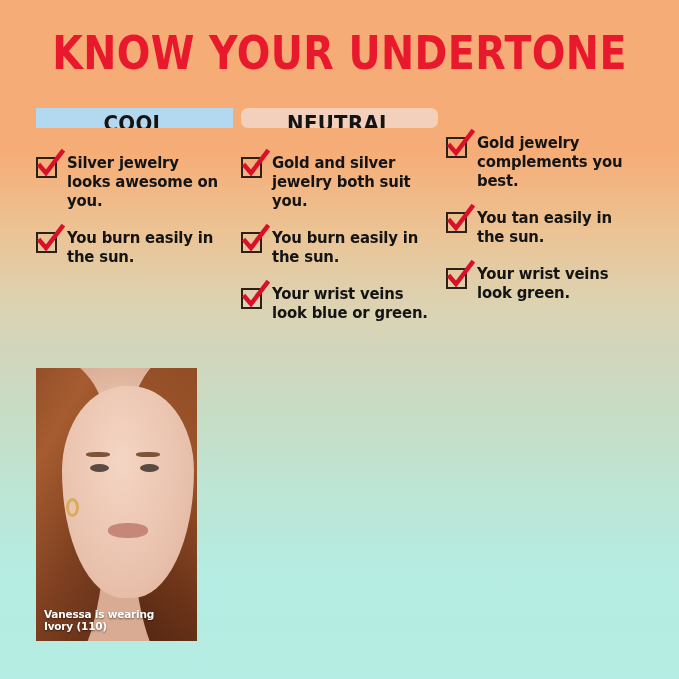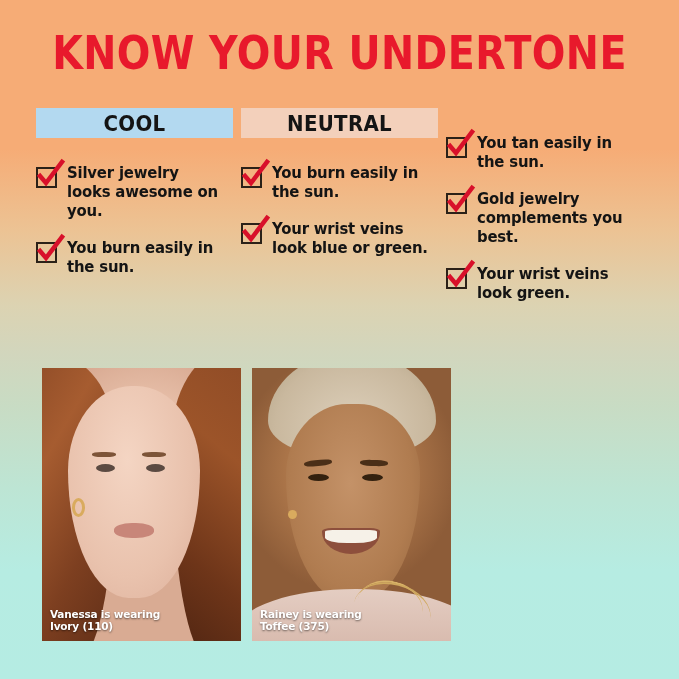--- a/index.html
+++ b/index.html
@@ -56,21 +56,21 @@
     display:flex;
     align-items:center;
     justify-content:center;
     font-family:"DejaVu Sans", sans-serif;
     font-weight:700;
     font-size:22px;
     letter-spacing:0.3px;
     color:#141414;
     transform:scaleX(0.9);
   }
-  .hdr-wrap{ height:30px; overflow:hidden; }
+  .hdr-wrap{ height:20px; overflow:hidden; }
 
   .items{ margin-top:26px; }
 
   .item{
     display:flex;
     align-items:flex-start;
     margin-bottom:18px;
     min-height:30px;
   }
   .cbox{
@@ -102,24 +102,23 @@
   
   .photos{
     position:absolute;
     left:36px; top:368px;
     width:607px; height:273px;
     display:flex;
     gap:5px;
   }
   .photo{
     position:relative;
-    width:199px; height:273px;
+    width:161px; height:273px;
     overflow:hidden;
     background:#c8a68e;
-    margin-left:6px;
   }
   .cap{
     position:absolute;
     left:8px; bottom:9px;
     font-family:"DejaVu Sans", sans-serif;
     font-weight:700;
     font-size:10.5px;
     line-height:12px;
     color:#ffffff;
     text-shadow:0 1px 2px rgba(0,0,0,.55);
@@ -306,24 +305,32 @@
             <svg viewBox="0 0 30 30" aria-hidden="true">
                 <path d="M5 16 L11 23 L27 2" fill="none" stroke="#d8102a" stroke-width="4.5" stroke-linecap="square"></path>
               </svg>
           </span>
           <span class="itxt">You burn easily in the sun.</span>
         </div>
       </div>
     </div>
 
     <div class="col">
-      <div class="hdr-wrap" style="background: rgb(243, 208, 187);">
+      <div class="hdr-wrap" style="background: rgb(243, 208, 187); border-radius: 7px;">
         <div class="hdr">NEUTRAL</div>
       </div>
       <div class="items">
+        <div class="item">
+          <span class="cbox">
+            <svg viewBox="0 0 30 30" aria-hidden="true">
+                <path d="M5 16 L11 23 L27 2" fill="none" stroke="#d8102a" stroke-width="4.5" stroke-linecap="square"></path>
+              </svg>
+          </span>
+          <span class="itxt">Gold and silver jewelry both suit you.</span>
+        </div>
         <div class="item">
           <span class="cbox">
             <svg viewBox="0 0 30 30" aria-hidden="true">
                 <path d="M5 16 L11 23 L27 2" fill="none" stroke="#d8102a" stroke-width="4.5" stroke-linecap="square"></path>
               </svg>
           </span>
           <span class="itxt">You burn easily in the sun.</span>
         </div>
         <div class="item">
           <span class="cbox">
@@ -337,29 +344,29 @@
     </div>
 
     <div class="col">
       <div class="items">
         <div class="item">
           <span class="cbox">
             <svg viewBox="0 0 30 30" aria-hidden="true">
                 <path d="M5 16 L11 23 L27 2" fill="none" stroke="#d8102a" stroke-width="4.5" stroke-linecap="square"></path>
               </svg>
           </span>
+          <span class="itxt">Gold jewelry complements you best.</span>
+        </div>
+        <div class="item">
+          <span class="cbox">
+            <svg viewBox="0 0 30 30" aria-hidden="true">
+                <path d="M5 16 L11 23 L27 2" fill="none" stroke="#d8102a" stroke-width="4.5" stroke-linecap="square"></path>
+              </svg>
+          </span>
           <span class="itxt">You tan easily in the sun.</span>
-        </div>
-        <div class="item">
-          <span class="cbox">
-            <svg viewBox="0 0 30 30" aria-hidden="true">
-                <path d="M5 16 L11 23 L27 2" fill="none" stroke="#d8102a" stroke-width="4.5" stroke-linecap="square"></path>
-              </svg>
-          </span>
-          <span class="itxt">Gold jewelry complements you best.</span>
         </div>
         <div class="item">
           <span class="cbox">
             <svg viewBox="0 0 30 30" aria-hidden="true">
                 <path d="M5 16 L11 23 L27 2" fill="none" stroke="#d8102a" stroke-width="4.5" stroke-linecap="square"></path>
               </svg>
           </span>
           <span class="itxt">Your wrist veins look green.</span>
         </div>
       </div>
@@ -376,32 +383,16 @@
       <div class="brow1"></div>
       <div class="brow2"></div>
       <div class="eye1"></div>
       <div class="eye2"></div>
       <div class="lips"></div>
       <div class="earring"></div>
       <div class="cap">Vanessa is wearing<br>Ivory (110)</div>
     </div>
 
 
-    <div class="photo p3">
-      <div class="hair"></div>
-      <div class="face"></div>
-      <div class="brow1"></div>
-      <div class="brow2"></div>
-      <div class="eye1"></div>
-      <div class="eye2"></div>
-      <div class="smile">
-        <div class="teeth"></div>
-      </div>
-      <div class="earring"></div>
-      <div class="chest"></div>
-      <div class="chain"></div>
-      <div class="chain2"></div>
-      <div class="cap">Rainey is wearing<br>Toffee (375)</div>
-    </div>
 
   </div>
 
 </div>
 
 </body></html>

